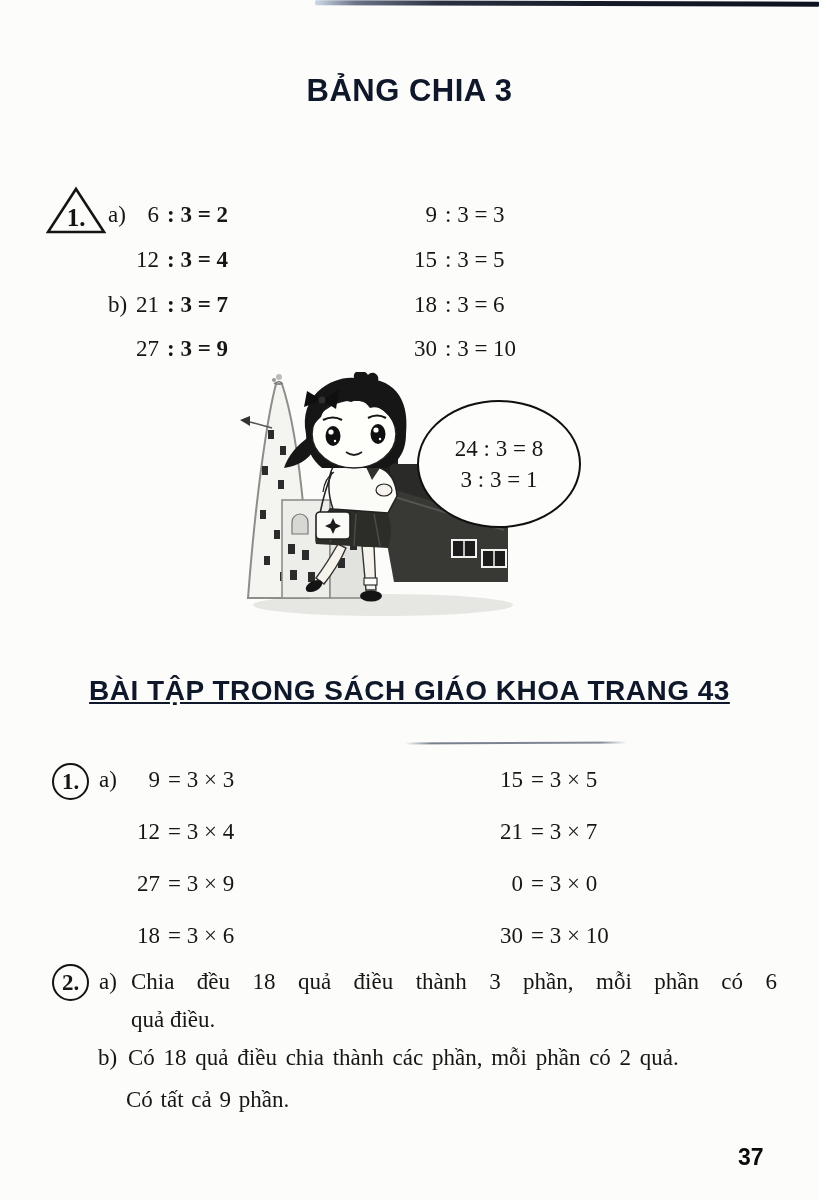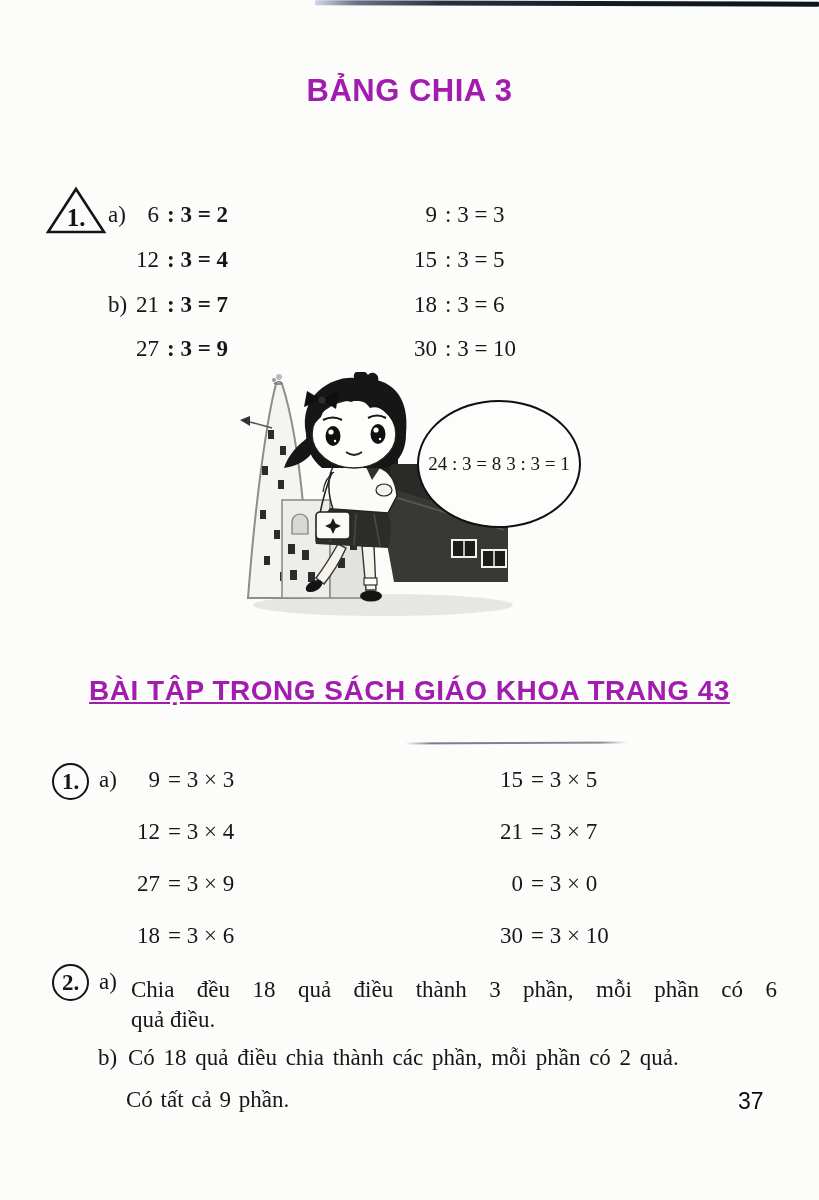--- a/index.html
+++ b/index.html
@@ -10,21 +10,21 @@
   }
   
   .scan-strip{position:absolute;left:315px;top:1px;width:504px;height:5px;
     background:linear-gradient(90deg,#cdd8e8,#6b7488 8%,#2a3040 25%,#141925 60%,#0e1320);
     transform:rotate(0.15deg);border-radius:1px;}
   .divider{position:absolute;left:405px;top:742px;width:222px;height:2px;
     background:linear-gradient(90deg,rgba(120,130,150,0),rgba(85,95,115,.8) 12%,rgba(80,90,110,.7) 88%,rgba(120,130,150,0));
     transform:rotate(-0.2deg);}
   
   .h-title{position:absolute;left:0;width:819px;text-align:center;
-    font-family:"Liberation Sans","DejaVu Sans",sans-serif;font-weight:bold;color:#a21caf;}
+    font-family:"Liberation Sans","DejaVu Sans",sans-serif;font-weight:bold;color:#0f172a;}
   .t1{top:73px;font-size:31px;letter-spacing:.5px;}
   .t2{top:113px;font-size:24px;letter-spacing:.5px;}
   .t3{top:635px;font-size:31px;letter-spacing:.5px;}
   .t4{top:675px;font-size:28px;letter-spacing:.5px;text-decoration:underline;}
   
   .tri-marker{position:absolute;left:46px;top:186px;}
   .circle-marker{position:absolute;width:33px;height:33px;border:2.6px solid #141414;border-radius:50%;
     display:flex;align-items:center;justify-content:center;
     font-weight:bold;font-size:23px;background:#fcfcfa;}
   .cm1{left:52px;top:763px;}
@@ -39,27 +39,27 @@
   .s1 .restR{left:445px;}
   .lt .lbl{left:99px;}
   .lt .numL{left:118px;width:42px;text-align:right;}
   .lt .restL{left:168px;}
   .lt .numR{left:481px;width:42px;text-align:right;}
   .lt .restR{left:531px;}
   
   .illus{position:absolute;left:238px;top:372px;}
   .bubble{position:absolute;left:417px;top:400px;width:160px;height:124px;
     border:2.5px solid #101010;border-radius:50%;background:#fdfdfb;
-    display:flex;flex-direction:row;align-items:center;justify-content:center;gap:5px;
-    font-size:19px;}
+    display:flex;flex-direction:column;align-items:center;justify-content:center;gap:5px;
+    font-size:23px;}
   
   .wp{position:absolute;font-size:23px;line-height:32px;white-space:pre;}
-  .just{white-space:normal;text-align:justify;text-align-last:justify;margin-top:8px;}
-  .pageno{position:absolute;left:738px;top:1088px;font-family:"Liberation Sans","DejaVu Sans",sans-serif;
-    font-weight:normal;font-size:23px;color:#0b0b0b;}
+  .just{white-space:normal;text-align:justify;text-align-last:justify;}
+  .pageno{position:absolute;left:738px;top:1144px;font-family:"Liberation Sans","DejaVu Sans",sans-serif;
+    font-weight:bold;font-size:23px;color:#0b0b0b;}
 </style>
 </head>
 <body>
 
 <div class="page">
 
   <div class="scan-strip"></div>
 
   <div class="h-title t1">BẢNG CHIA 3</div>
 

